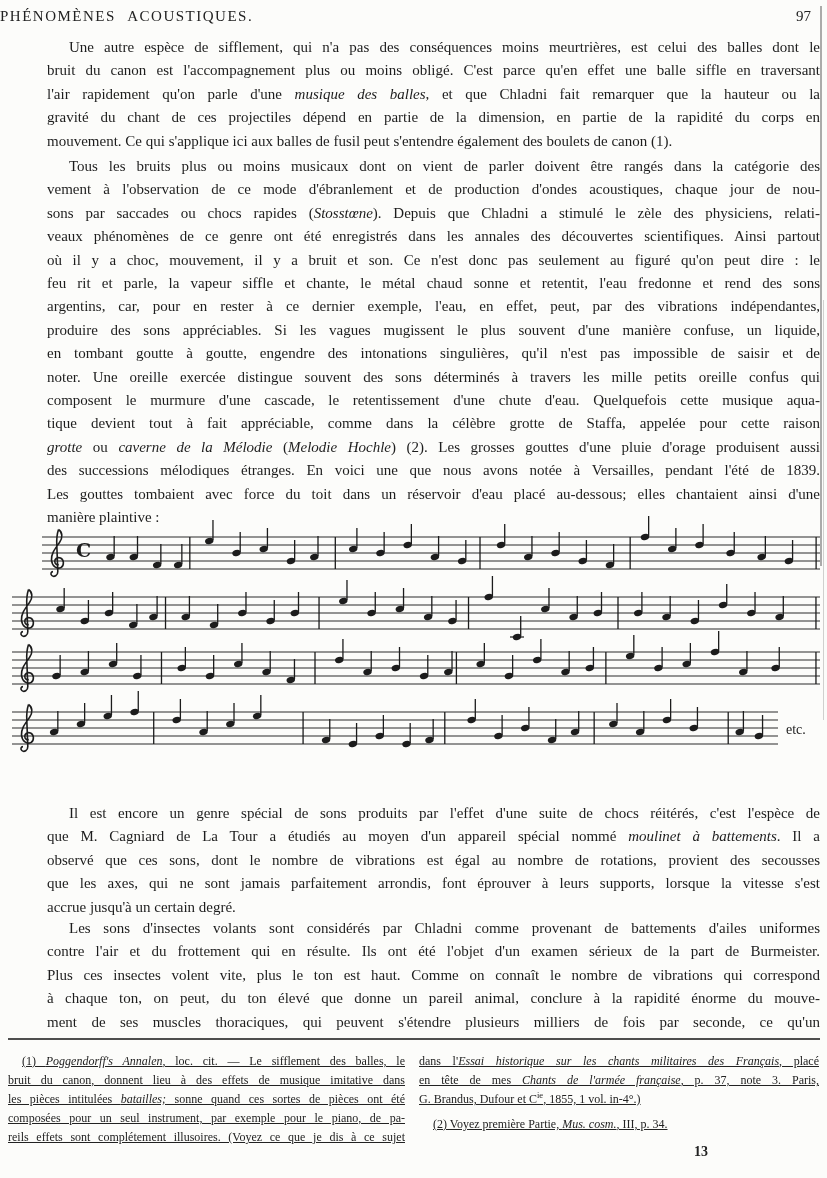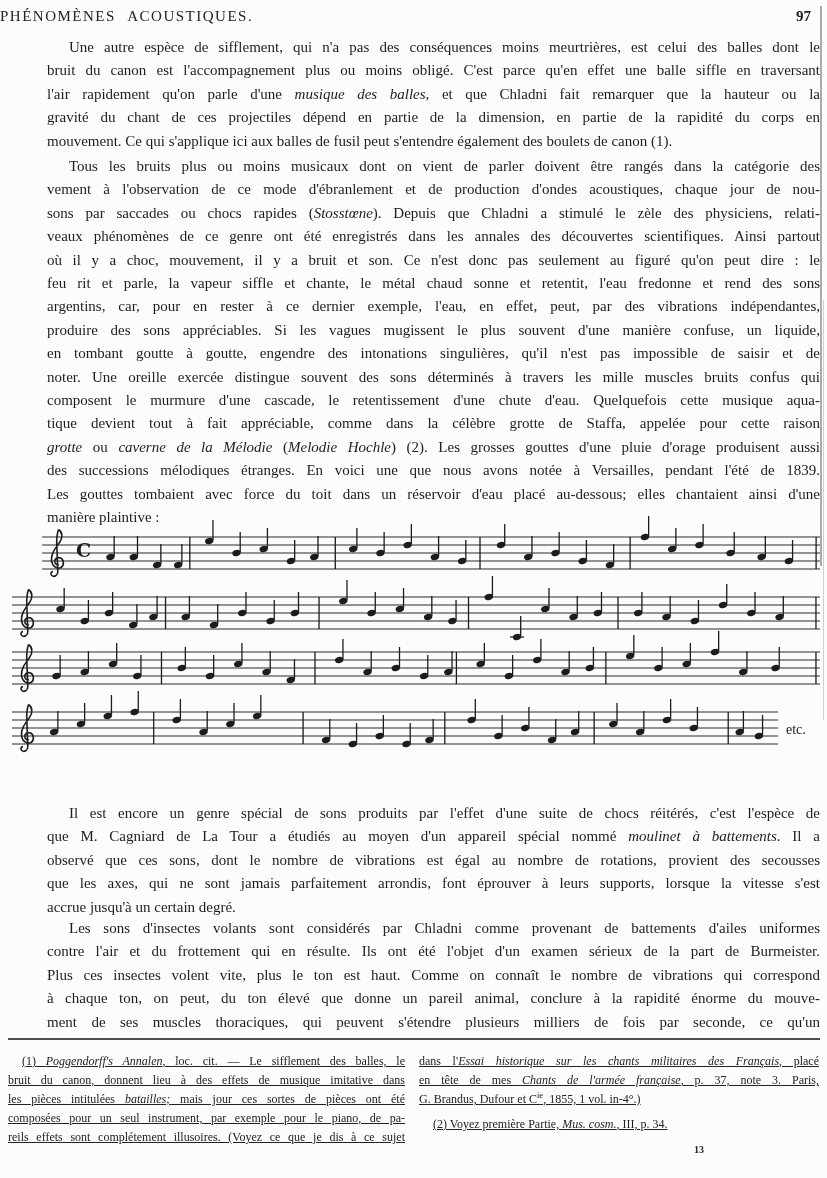--- a/index.html
+++ b/index.html
@@ -6,21 +6,21 @@
   body{
     width:827px;height:1178px;position:relative;overflow:hidden;
     background:#fcfcfa;color:#1d1d1d;
     font-family:"Liberation Serif","DejaVu Serif",serif;
   }
   
   .header-title{
     position:absolute;top:8px;left:0;right:0;text-align:left;
     font-size:15px;font-weight:400;letter-spacing:1.5px;word-spacing:7px;color:#222;
   }
-  .page-number{position:absolute;top:8px;right:16px;font-size:15px;font-weight:700;color:#222}
+  .page-number{position:absolute;top:8px;right:16px;font-size:15px;font-weight:400;color:#222}
   
   .par{position:absolute;left:8px;width:812px}
   .par .tl{
     font-size:15px;line-height:23.4px;
     text-align:justify;text-align-last:justify;
     white-space:normal;color:#1d1d1d;margin-left:39px;
   }
   .par .tl.short{text-align-last:left}
   .par .tl.ind{text-indent:22px}
   .it{font-style:italic}
@@ -28,21 +28,21 @@
   
   .fn{position:absolute}
   .fn .tl{
     font-size:12px;line-height:19px;
     text-align:justify;text-align-last:justify;color:#222;text-decoration:underline;
   }
   .fn .tl.short{text-align-last:left}
   .fn .tl.ind{text-indent:14px}
   .fn-note2{margin-top:6px}
   .fn-rule{position:absolute;top:1038px;left:8px;width:812px;height:2px;background:#2f2f2f;opacity:.85}
-  .signature{position:absolute;top:1144px;left:694px;font-size:10px;font-weight:700;color:#222}
+  .signature{position:absolute;top:1144px;left:694px;font-size:14px;font-weight:700;color:#222}
   
   .scan-edge{position:absolute;top:6px;right:5px;width:2px;height:560px;background:#4a4a4a;opacity:.45}
   .scan-edge2{position:absolute;top:300px;right:3px;width:1px;height:420px;background:#6a6a6a;opacity:.3}
   #music{position:absolute;inset:0;pointer-events:none}
 </style>
 </head>
 <body>
 
 <div class="header-title">PHÉNOMÈNES ACOUSTIQUES.</div>
 <div class="page-number">97</div>
@@ -57,21 +57,21 @@
 <div class="par" style="top:155px">
     <div class="tl ind"><span>Tous les bruits plus ou moins musicaux dont on vient de parler doivent être rangés dans la catégorie des</span></div>
     <div class="tl"><span>vement à l'observation de ce mode d'ébranlement et de production d'ondes acoustiques, chaque jour de nou-</span></div>
     <div class="tl"><span>sons par saccades ou chocs rapides (</span><span class="it">Stosstœne</span><span>). Depuis que Chladni a stimulé le zèle des physiciens, relati-</span></div>
     <div class="tl"><span>veaux phénomènes de ce genre ont été enregistrés dans les annales des découvertes scientifiques. Ainsi partout</span></div>
     <div class="tl"><span>où il y a choc, mouvement, il y a bruit et son. Ce n'est donc pas seulement au figuré qu'on peut dire : le</span></div>
     <div class="tl"><span>feu rit et parle, la vapeur siffle et chante, le métal chaud sonne et retentit, l'eau fredonne et rend des sons</span></div>
     <div class="tl"><span>argentins, car, pour en rester à ce dernier exemple, l'eau, en effet, peut, par des vibrations indépendantes,</span></div>
     <div class="tl"><span>produire des sons appréciables. Si les vagues mugissent le plus souvent d'une manière confuse, un liquide,</span></div>
     <div class="tl"><span>en tombant goutte à goutte, engendre des intonations singulières, qu'il n'est pas impossible de saisir et de</span></div>
-    <div class="tl"><span>noter. Une oreille exercée distingue souvent des sons déterminés à travers les mille muscles bruits confus qui</span></div>
+    <div class="tl"><span>noter. Une oreille exercée distingue souvent des sons déterminés à travers les mille petits oreille confus qui</span></div>
     <div class="tl"><span>composent le murmure d'une cascade, le retentissement d'une chute d'eau. Quelquefois cette musique aqua-</span></div>
     <div class="tl"><span>tique devient tout à fait appréciable, comme dans la célèbre grotte de Staffa, appelée pour cette raison</span></div>
     <div class="tl"><span class="it">grotte</span><span> ou </span><span class="it">caverne de la Mélodie</span><span> (</span><span class="it">Melodie Hochle</span><span>) (2). Les grosses gouttes d'une pluie d'orage produisent aussi</span></div>
     <div class="tl"><span>des successions mélodiques étranges. En voici une que nous avons notée à Versailles, pendant l'été de 1839.</span></div>
     <div class="tl"><span>Les gouttes tombaient avec force du toit dans un réservoir d'eau placé au-dessous; elles chantaient ainsi d'une</span></div>
     <div class="tl short"><span>manière plaintive :</span></div>
   </div>
 <div class="par" style="top:802px">
     <div class="tl ind"><span>Il est encore un genre spécial de sons produits par l'effet d'une suite de chocs réitérés, c'est l'espèce de</span></div>
     <div class="tl"><span>que M. Cagniard de La Tour a étudiés au moyen d'un appareil spécial nommé </span><span class="it">moulinet à battements</span><span>. Il a</span></div>
@@ -343,21 +343,21 @@
       <line x1="750.5500000000001" y1="46" x2="750.5500000000001" y2="26" stroke="#1c1c1c" stroke-width="1.3"></line>
       <text x="774" y="45" font-size="14" fill="#1c1c1c" font-family="&quot;Liberation Serif&quot;,serif">etc.</text>
     </svg>
   </div>
 
 <div class="fn-rule"></div>
 
 <div class="fn" style="top:1052px;left:8px;width:397px">
     <div class="tl ind"><span>(1) </span><span class="it">Poggendorff's Annalen</span><span>, loc. cit. — Le sifflement des balles, le</span></div>
     <div class="tl"><span>bruit du canon, donnent lieu à des effets de musique imitative dans</span></div>
-    <div class="tl"><span>les pièces intitulées </span><span class="it">batailles;</span><span> mais jour ces sortes de pièces ont été</span></div>
+    <div class="tl"><span>les pièces intitulées </span><span class="it">batailles;</span><span> sonne quand ces sortes de pièces ont été</span></div>
     <div class="tl"><span>composées pour un seul instrument, par exemple pour le piano, de pa-</span></div>
     <div class="tl"><span>reils effets sont complétement illusoires. (Voyez ce que je dis à ce sujet</span></div>
   </div>
 <div class="fn" style="top:1052px;left:419px;width:400px">
   <div>
       <div class="tl"><span>dans l'</span><span class="it">Essai historique sur les chants militaires des Français</span><span>, placé</span></div>
       <div class="tl"><span>en tête de mes </span><span class="it">Chants de l'armée française</span><span>, p. 37, note 3. Paris,</span></div>
       <div class="tl short"><span>G. Brandus, Dufour et C</span><span class="sup">ie</span><span>, 1855, 1 vol. in-4°.)</span></div>
     </div>
   <div class="fn-note2">

